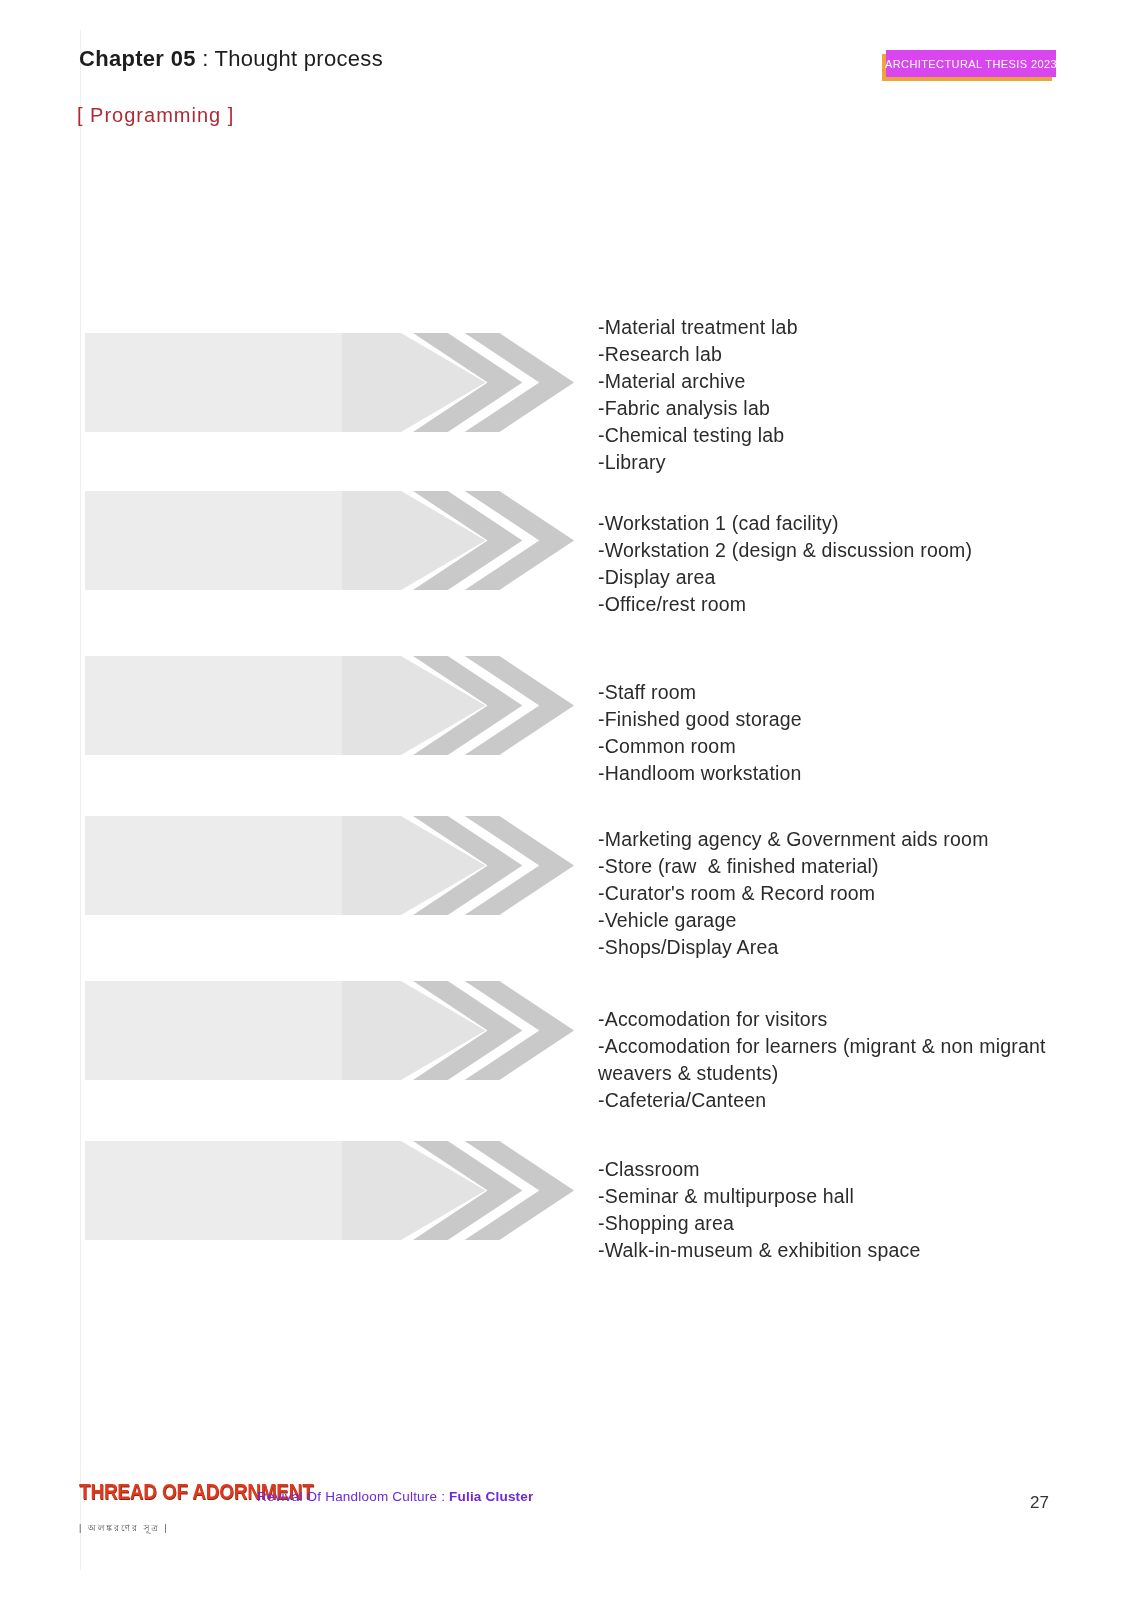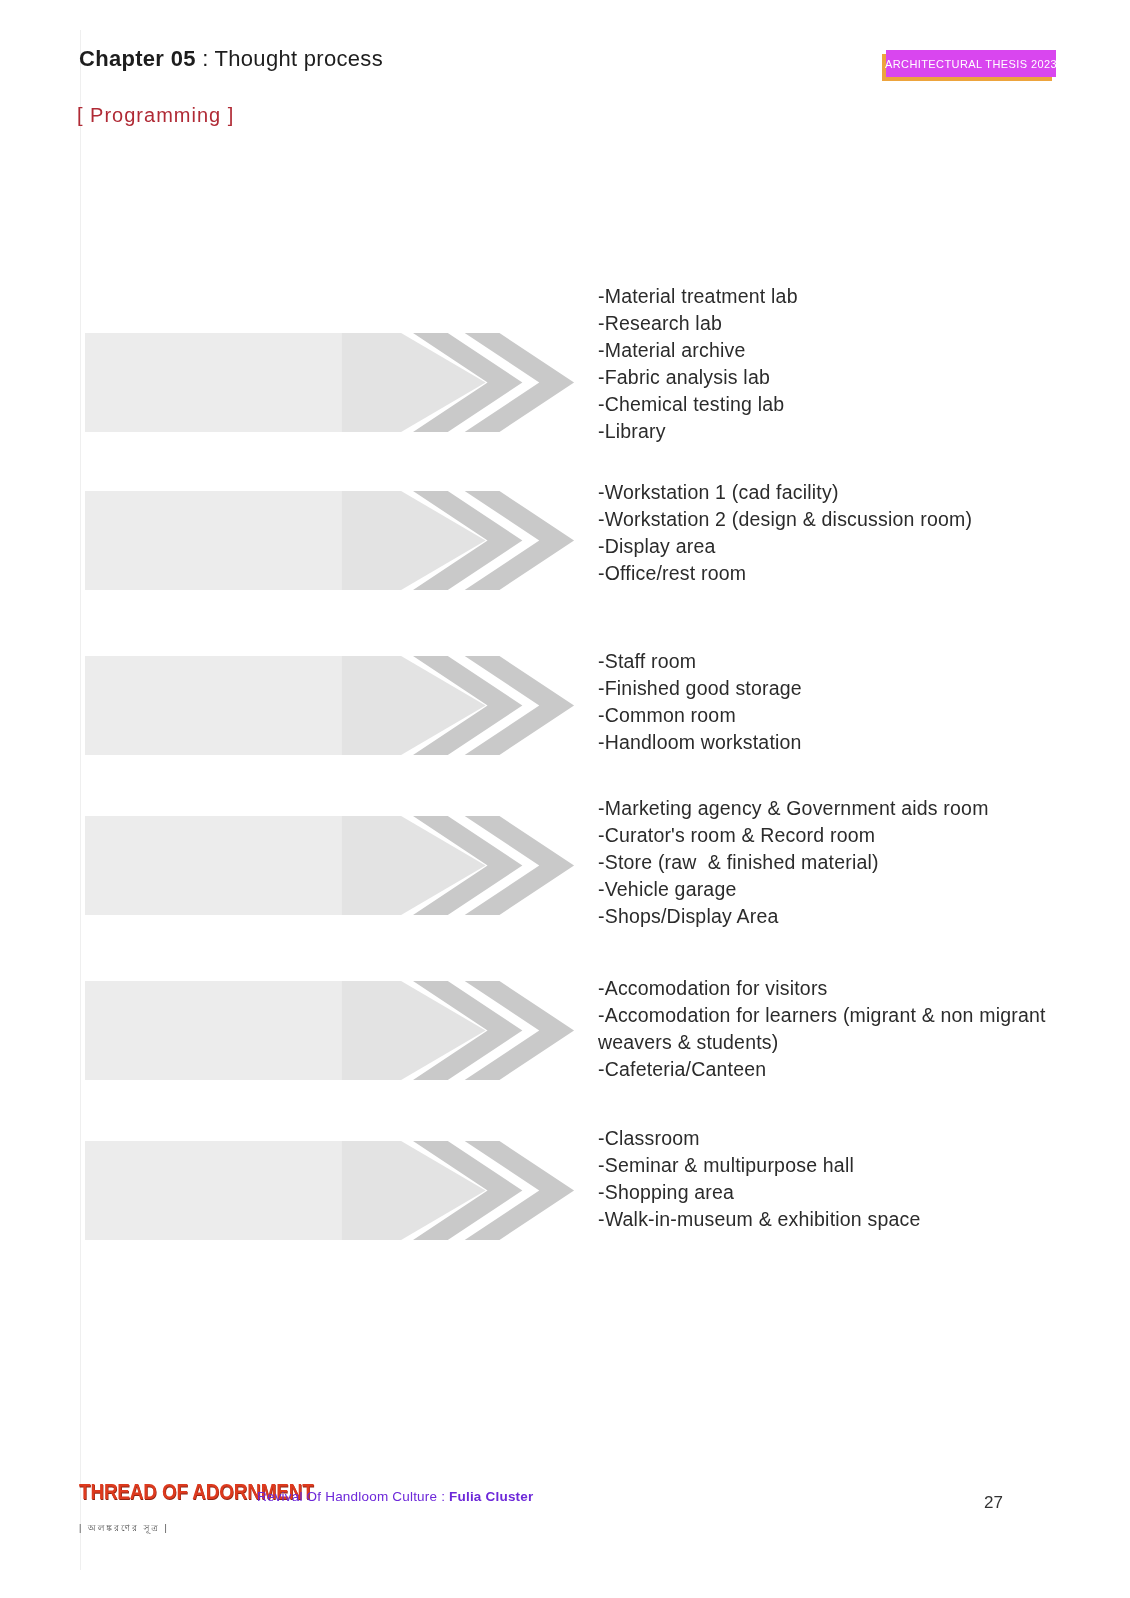--- a/index.html
+++ b/index.html
@@ -30,42 +30,42 @@
   }
   .section-title{
     position:absolute;left:77px;top:104px;margin:0;
     font-size:20px;font-weight:400;letter-spacing:1px;
     color:#b02a35;
   }
   .arrow-graphic{position:absolute;left:85px;width:497px;height:101px;}
   .a1{top:332px}.a2{top:490px}.a3{top:655px}.a4{top:815px}.a5{top:980px}.a6{top:1140px}
   .program-list{
     position:absolute;left:598px;width:448px;
-    font-size:19.5px;line-height:27px;letter-spacing:.2px;color:#2b2b2b;
+    font-size:19.5px;line-height:27px;letter-spacing:.2px;color:#2b2b2b;margin-top:31px;
   }
   .t1{top:283px}.t2{top:479px}.t3{top:648px}.t4{top:795px}.t5{top:975px}.t6{top:1125px}
   .program-list .li{white-space:pre-wrap;}
   .footer-brand{
     position:absolute;left:79px;top:1479px;
     font-size:22px;font-weight:800;letter-spacing:-.2px;
     color:#dd3a1e;text-shadow:.6px .6px 0 #8f2413;
     transform:scaleX(.86);transform-origin:left center;
     white-space:nowrap;
   }
   .footer-brand-sub{
     position:absolute;left:79px;top:1521px;
     font-size:9px;color:#4a4a4a;letter-spacing:2px;white-space:nowrap;
   }
   .footer-tagline{
     position:absolute;left:257px;top:1489px;
     font-size:13.5px;color:#6d28d9;letter-spacing:.2px;white-space:nowrap;
   }
   .footer-tagline .bold{font-weight:700;}
   .page-number{
-    position:absolute;left:984px;top:1493px;
+    position:absolute;left:1030px;top:1493px;
     font-size:17px;color:#333333;
   }
 </style>
 </head>
 <body>
 
 <div class="page">
 
   <div class="margin-rule"></div>
 
@@ -117,22 +117,22 @@
   </div>
 
   <svg class="arrow-graphic a4" viewBox="0 0 500 101" preserveAspectRatio="none">
     <rect x="0" y="1" width="258" height="99" fill="#ececec"></rect>
     <polygon points="258,1 318,1 403,50.5 318,100 258,100" fill="#e3e3e3"></polygon>
     <polygon points="330,1 365,1 440,50.5 365,100 330,100 405,50.5" fill="#c9c9c9"></polygon>
     <polygon points="382,1 417,1 492,50.5 417,100 382,100 457,50.5" fill="#c9c9c9"></polygon>
   </svg>
   <div class="program-list t4">
     <div class="li">-Marketing agency &amp; Government aids room</div>
+    <div class="li">-Store (raw  &amp; finished material)</div>
     <div class="li">-Curator's room &amp; Record room</div>
-    <div class="li">-Store (raw  &amp; finished material)</div>
     <div class="li">-Vehicle garage</div>
     <div class="li">-Shops/Display Area</div>
   </div>
 
   <svg class="arrow-graphic a5" viewBox="0 0 500 101" preserveAspectRatio="none">
     <rect x="0" y="1" width="258" height="99" fill="#ececec"></rect>
     <polygon points="258,1 318,1 403,50.5 318,100 258,100" fill="#e3e3e3"></polygon>
     <polygon points="330,1 365,1 440,50.5 365,100 330,100 405,50.5" fill="#c9c9c9"></polygon>
     <polygon points="382,1 417,1 492,50.5 417,100 382,100 457,50.5" fill="#c9c9c9"></polygon>
   </svg>

